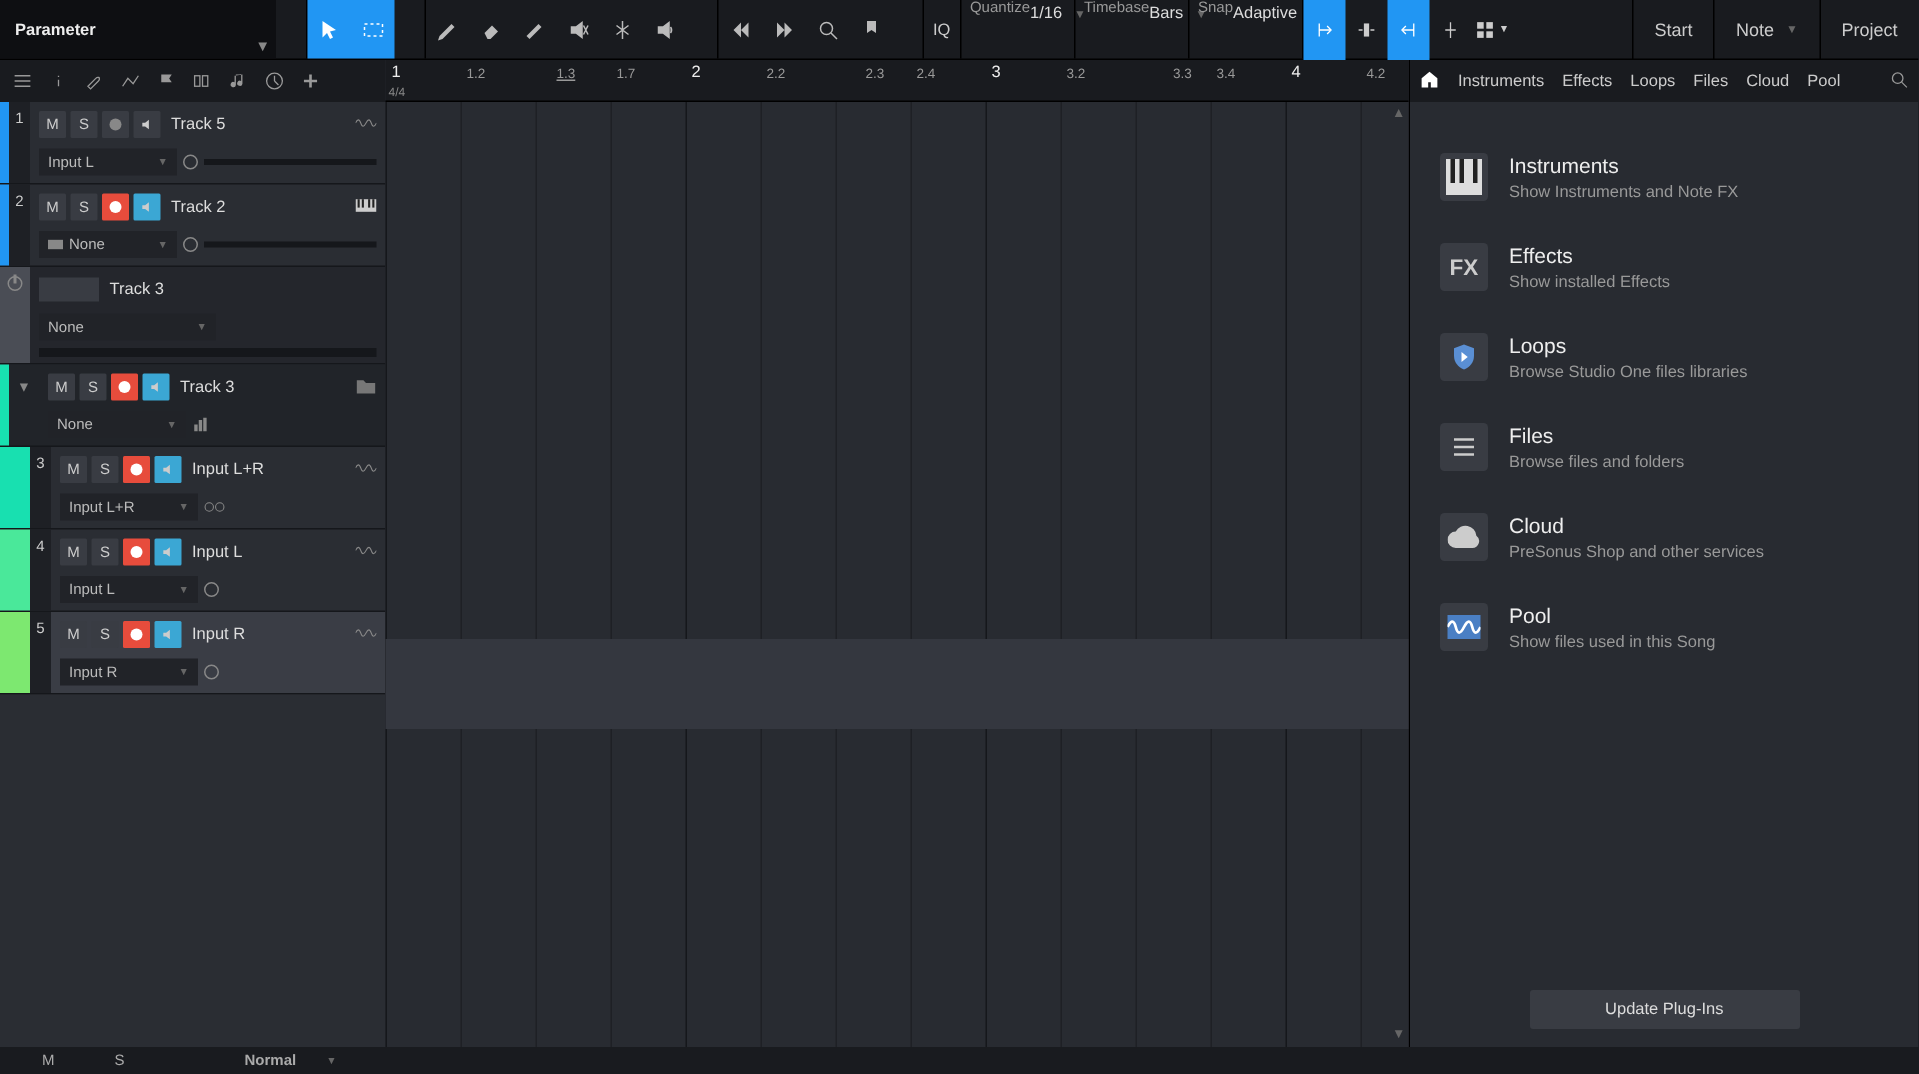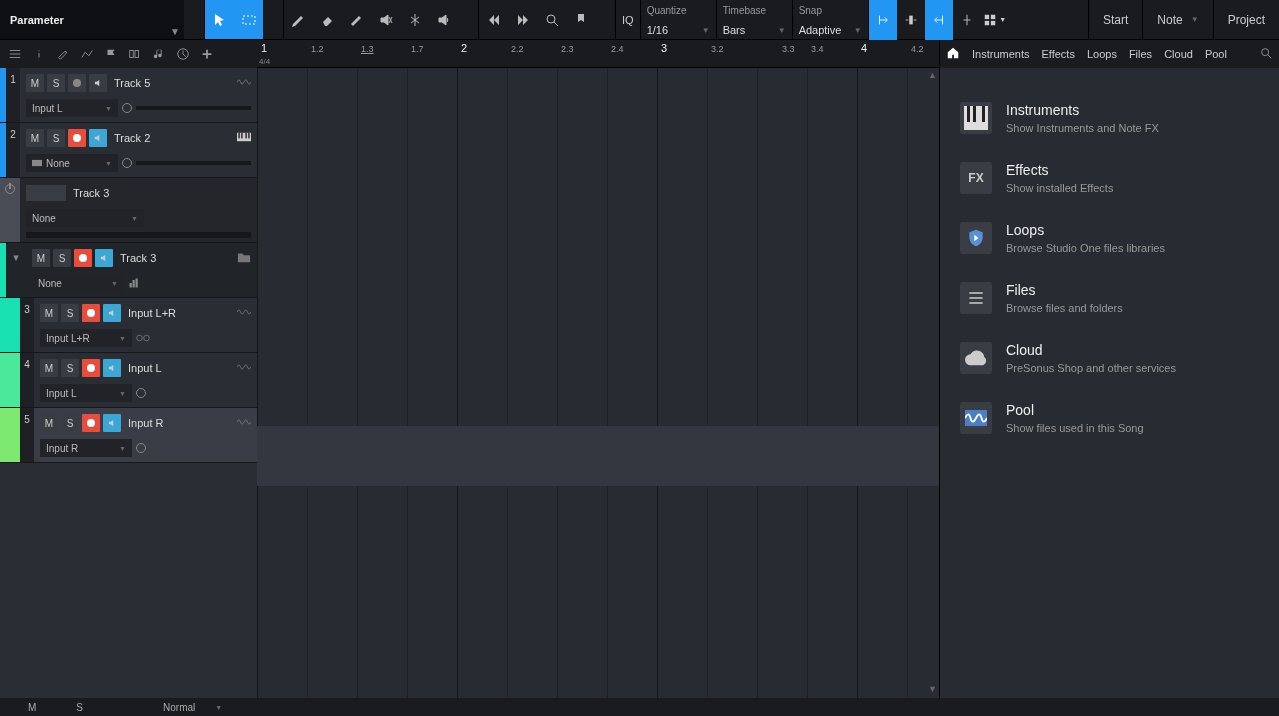--- a/index.html
+++ b/index.html
@@ -4,21 +4,21 @@
 <style>
 * { margin:0; padding:0; box-sizing:border-box; font-family:-apple-system,Helvetica,Arial,sans-serif; user-select:none; }
 body { background:#1a1d23; color:#ccc; width:1279px; height:716px; overflow:hidden; font-size:11px; }
 .toolbar { height:40px; background:#191b1f; display:flex; align-items:stretch; border-bottom:1px solid #000; }
 .param-tab { width:184px; background:#0e0f12; display:flex; align-items:center; padding:0 10px; font-weight:bold; color:#eee; position:relative; }
 .param-collapse { position:absolute; right:4px; bottom:2px; color:#888; font-size:10px; cursor:pointer; }
 .tool-group { display:flex; align-items:stretch; border-left:1px solid #000;margin-left:20px; }
 .tool-btn { width:29px; display:flex; align-items:center; justify-content:center; cursor:pointer; color:#bbb; }
 .tool-btn.active { background:#2196f3; color:#fff; }
 .tool-btn svg { width:16px; height:16px; }
-.q-section { display:flex; flex-direction:column; justify-content:flex-end; padding:0 6px; border-left:1px solid #000; }
+.q-section { display:flex; flex-direction:row; justify-content:flex-start; padding:0 6px; border-left:1px solid #000; }
 .q-label { font-size:10px; color:#999; height:16px; }
 .q-val { display:flex; align-items:center; height:18px; color:#ddd; font-size:11px; }
 .q-val .dd { margin-left:auto; padding-left:8px; color:#666; font-size:8px; }
 .q-w { width:76px; }
 .snap-btns { display:flex; align-items:center; border-left:1px solid #000; }
 .snap-btn { width:28px; height:40px; display:flex; align-items:center; justify-content:center; cursor:pointer; }
 .snap-btn.on { background:#2196f3; color:#fff; }
 .right-btns { margin-left:auto; display:flex; align-items:center; }
 .nav-btn { padding:0 14px; height:40px; display:flex; align-items:center; cursor:pointer; font-size:12px; color:#ccc; border-left:1px solid #000; }
 .nav-btn .dd { margin-left:8px; font-size:8px; color:#666; }
@@ -78,21 +78,21 @@
 .b-item { display:flex; gap:14px; padding:14px 8px; cursor:pointer; }
 .b-icon { width:32px; height:32px; background:#393c43; border-radius:3px; display:flex; align-items:center; justify-content:center; font-size:12px; font-weight:bold; color:#ccc; }
 .b-text { flex:1; }
 .b-title { font-size:14px; color:#eee; margin-bottom:4px; }
 .b-desc { font-size:11px; color:#999; }
 .browser-btns { padding:12px; display:flex; flex-direction:column; gap:6px; align-items:center; }
 .bb { width:180px; height:26px; background:#393c43; display:flex; align-items:center; justify-content:center; font-size:11px; color:#ddd; cursor:pointer; border-radius:2px; }
 
 .statusbar { height:18px; background:#191b1f; display:flex; align-items:center; padding:0 8px; font-size:10px; color:#aaa; }
 .sb-item { padding:0 20px; }
-.sb-sel { display:flex; align-items:center; gap:20px; }
+.sb-sel { display:flex; align-items:center; gap:20px;font-weight:bold; }
 .sb-sel .dd { font-size:7px; color:#666; }
 </style>
 </head>
 <body>
 
 <div class="toolbar">
   <div class="param-tab">
     <span>Parameter</span>
     <span class="param-collapse">▼</span>
   </div>
@@ -501,25 +501,25 @@
       </div>
     </div>
       </div>
   </div>
 
   <div class="arrange">
     <div class="ruler" id="ruler">
       <span class="ruler-sig">4/4</span>
     <span class="ruler-mark major" style="left: 4px;">1</span>
         <span class="ruler-mark" style="left: 54px;">1.2</span>
-        <span class="ruler-mark" style="left: 104px; text-decoration: underline;">1.3</span>
+        <span class="ruler-mark" style="left: 114px; text-decoration: underline;">1.3</span>
         <span class="ruler-mark" style="left: 154px;">1.7</span>
         <span class="ruler-mark major" style="left: 204px;">2</span>
         <span class="ruler-mark" style="left: 254px;">2.2</span>
-        <span class="ruler-mark" style="left: 304px;">2.3</span>
+        <span class="ruler-mark" style="left: 320px;">2.3</span>
         <span class="ruler-mark" style="left: 354px;">2.4</span>
         <span class="ruler-mark major" style="left: 404px;">3</span>
         <span class="ruler-mark" style="left: 454px;">3.2</span>
         <span class="ruler-mark" style="left: 504px; margin-left: 21px;">3.3</span>
         <span class="ruler-mark" style="left: 554px;">3.4</span>
         <span class="ruler-mark major" style="left: 604px;">4</span>
         <span class="ruler-mark" style="left: 654px;">4.2</span>
       </div>
     <div class="grid" id="grid">
         <div class="grid-line major" style="left: 0px;"></div>
@@ -563,21 +563,21 @@
               <rect x="18" width="3" height="16" fill="#222"></rect>
             </svg>
           </div>
       <div class="b-text">
         <div class="b-title">Instruments</div>
         <div class="b-desc">Show Instruments and Note FX</div>
       </div>
     </div>
         <div class="b-item">
       <div class="b-icon">
-            <span style="font-size:12px">FX</span>
+            <span style="font-size:15px">FX</span>
           </div>
       <div class="b-text">
         <div class="b-title">Effects</div>
         <div class="b-desc">Show installed Effects</div>
       </div>
     </div>
         <div class="b-item">
       <div class="b-icon">
             <svg width="20" height="20" viewBox="0 0 24 24">
               <path fill="#5a8fd4" d="M12 2l8 3v6c0 5-3 9-8 11-5-2-8-6-8-11V5z"></path>
@@ -617,20 +617,21 @@
               <path stroke="#fff" fill="none" stroke-width="2" d="M0 8q4-8 6 0t6 0 6 0 6 0"></path>
             </svg>
           </div>
       <div class="b-text">
         <div class="b-title">Pool</div>
         <div class="b-desc">Show files used in this Song</div>
       </div>
     </div>
       </div>
     <div class="browser-btns" id="bbtns">
+        <div class="bb">Update Plug-Ins</div>
       </div>
   </div>
 </div>
 
 <div class="statusbar">
   <span class="sb-item">M</span>
   <span class="sb-item">S</span>
   <span style="flex:0 0 60px"></span>
   <span class="sb-sel">
       <span>Normal</span>

